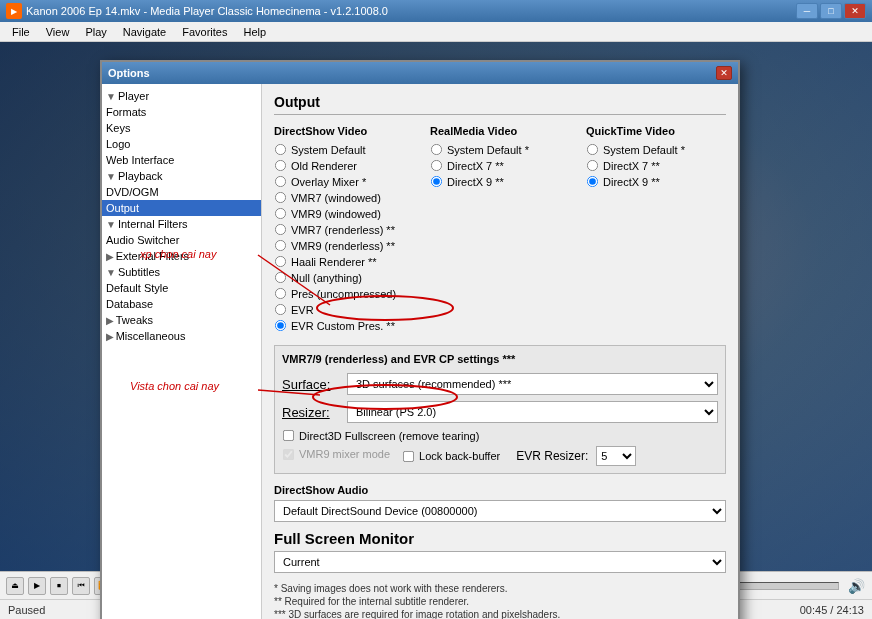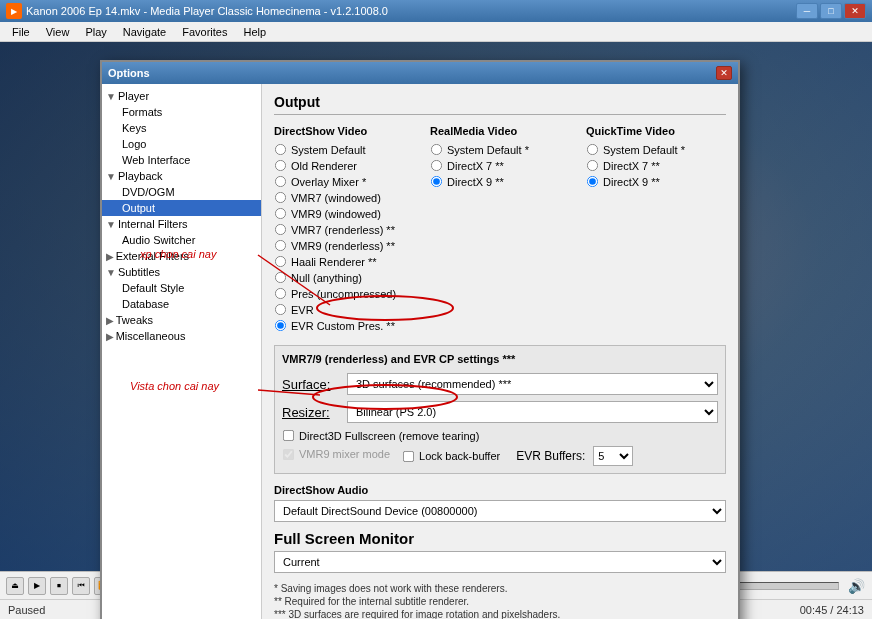--- a/index.html
+++ b/index.html
@@ -228,21 +228,21 @@
       align-items: center;
     }
     .tree-item.selected { background: #316ac5; color: white; }
 
     .tree-item.group {
       font-weight: normal;
       padding-left: 4px;
     }
 
     .tree-item.child {
-      padding-left: 20px;
+      padding-left: 4px;
     }
 
     .tree-expand {
       margin-right: 2px;
       font-size: 10px;
       color: #666;
     }
 
     
     .content-panel {
@@ -645,21 +645,21 @@
         <div style="display:flex; gap: 12px; align-items: center;">
           <div class="checkbox-row disabled">
             <input type="checkbox" checked="" disabled="" style="">
             <span>VMR9 mixer mode</span>
           </div>
           <div class="buffers-row">
             <div class="checkbox-row" style="margin:0">
               <input type="checkbox" style="">
               <span>Lock back-buffer</span>
             </div>
-            <span style="margin-left:8px">EVR Buffers:</span>
+            <span style="margin-left:8px">EVR Resizer:</span>
             <select class="buffers-select">
               <option>5</option>
             </select>
           </div>
         </div>
       </div>
 
       <div class="audio-section">
         <div class="audio-title">DirectShow Audio</div>
         <select class="wide-select">

